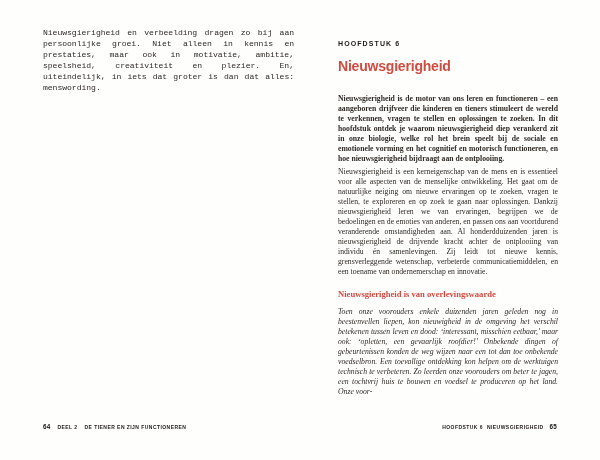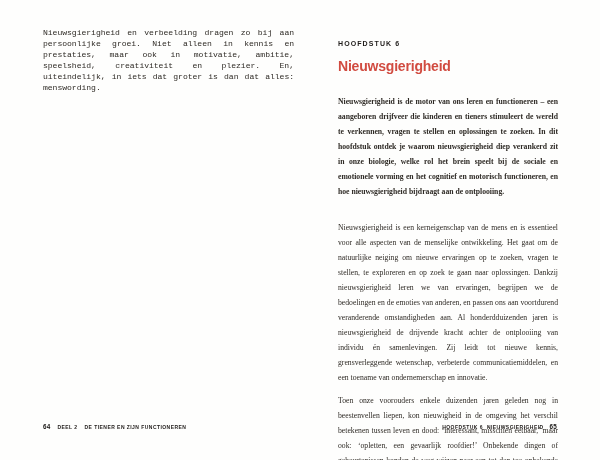--- a/index.html
+++ b/index.html
@@ -34,31 +34,31 @@
     font-weight:700;font-size:7px;letter-spacing:1.1px;
     color:#1f1c1a;
   }
   .chapter-title{
     margin-top:11px;
     font-family:"Liberation Sans", sans-serif;
     font-weight:700;font-size:14px;letter-spacing:-0.2px;
     color:var(--accent);
   }
   .body-par{
-    margin:0;font-size:7.7px;line-height:15px;text-align:justify;
+    margin:0;font-size:7.7px;line-height:10px;text-align:justify;
     letter-spacing:0;
   }
   .intro{margin-top:20px;font-weight:700;}
-  .par2{margin-top:21px;}
+  .par2{margin-top:3px;}
   .section-heading{
     margin-top:12px;
     font-size:8.6px;font-weight:700;color:var(--accent);
     letter-spacing:0;
   }
-  .par3{margin-top:8px;}
+  .par3{margin-top:8px;font-style:italic;}
 
   
   .footer{
     position:absolute;top:423px;
     font-family:"Liberation Sans", sans-serif;
     font-weight:700;font-size:5px;letter-spacing:0.45px;
     color:var(--footer-text);
     white-space:nowrap;
   }
   .footer-left{left:43px;}
@@ -80,20 +80,21 @@
 
   <div class="footer footer-left">
     <span class="pagenum">64</span><span class="part-label">DEEL 2</span><span>DE TIENER EN ZIJN FUNCTIONEREN</span>
   </div>
 
   <div class="right-col">
     <div class="kicker">HOOFDSTUK 6</div>
     <div class="chapter-title">Nieuwsgierigheid</div>
     <p class="body-par intro">Nieuwsgierigheid is de motor van ons leren en functioneren – een aangeboren drijfveer die kinderen en tieners stimuleert de wereld te verkennen, vragen te stellen en oplossingen te zoeken. In dit hoofdstuk ontdek je waarom nieuwsgierigheid diep verankerd zit in onze biologie, welke rol het brein speelt bij de sociale en emotionele vorming en het cognitief en motorisch functioneren, en hoe nieuwsgierigheid bijdraagt aan de ontplooiing.</p>
     <p class="body-par par2">Nieuwsgierigheid is een kerneigenschap van de mens en is essentieel voor alle aspecten van de menselijke ontwikkeling. Het gaat om de natuurlijke neiging om nieuwe ervaringen op te zoeken, vragen te stellen, te exploreren en op zoek te gaan naar oplossingen. Dankzij nieuwsgierigheid leren we van ervaringen, begrijpen we de bedoelingen en de emoties van anderen, en passen ons aan voortdurend veranderende omstandigheden aan. Al honderdduizenden jaren is nieuwsgierigheid de drijvende kracht achter de ontplooiing van individu én samenlevingen. Zij leidt tot nieuwe kennis, grensverleggende wetenschap, verbeterde communicatiemiddelen, en een toename van ondernemerschap en innovatie.</p>
+    <div class="section-heading">Nieuwsgierigheid is van overlevingswaarde</div>
     <p class="body-par par3">Toen onze voorouders enkele duizenden jaren geleden nog in beestenvellen liepen, kon nieuwigheid in de omgeving het verschil betekenen tussen leven en dood: ‘interessant, misschien eetbaar,’ maar ook: ‘opletten, een gevaarlijk roofdier!’ Onbekende dingen of gebeurtenissen konden de weg wijzen naar een tot dan toe onbekende voedselbron. Een toevallige ontdekking kon helpen om de werktuigen technisch te verbeteren. Zo leerden onze voorouders om beter te jagen, een tochtvrij huis te bouwen en voedsel te produceren op het land. Onze voor-</p>
   </div>
 
   <div class="footer footer-right">
     <span class="chap-label">HOOFDSTUK 6</span><span>NIEUWSGIERIGHEID</span><span class="pagenum">65</span>
   </div>
 
 </div>
 
 </body></html>

